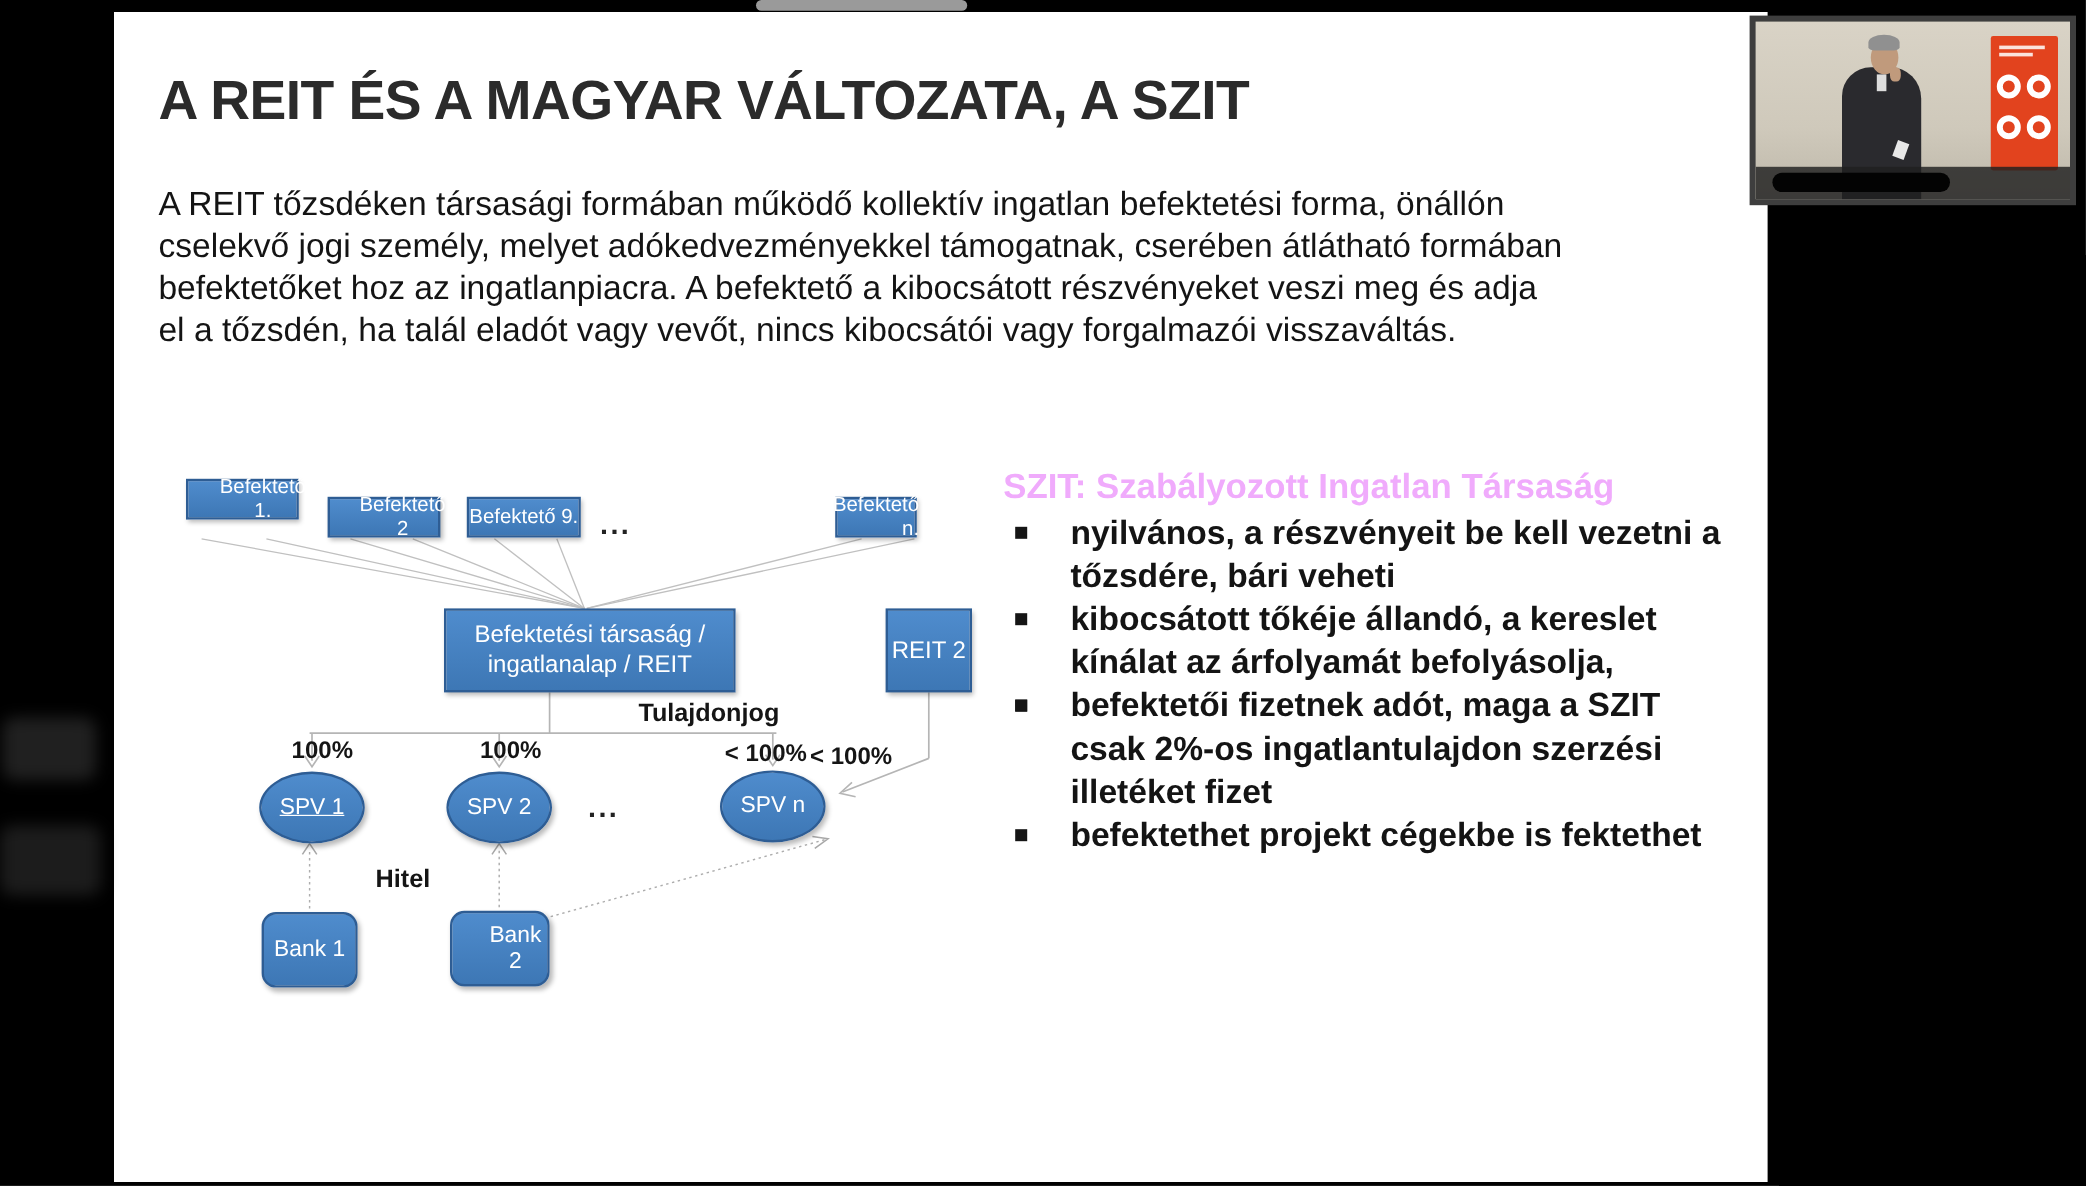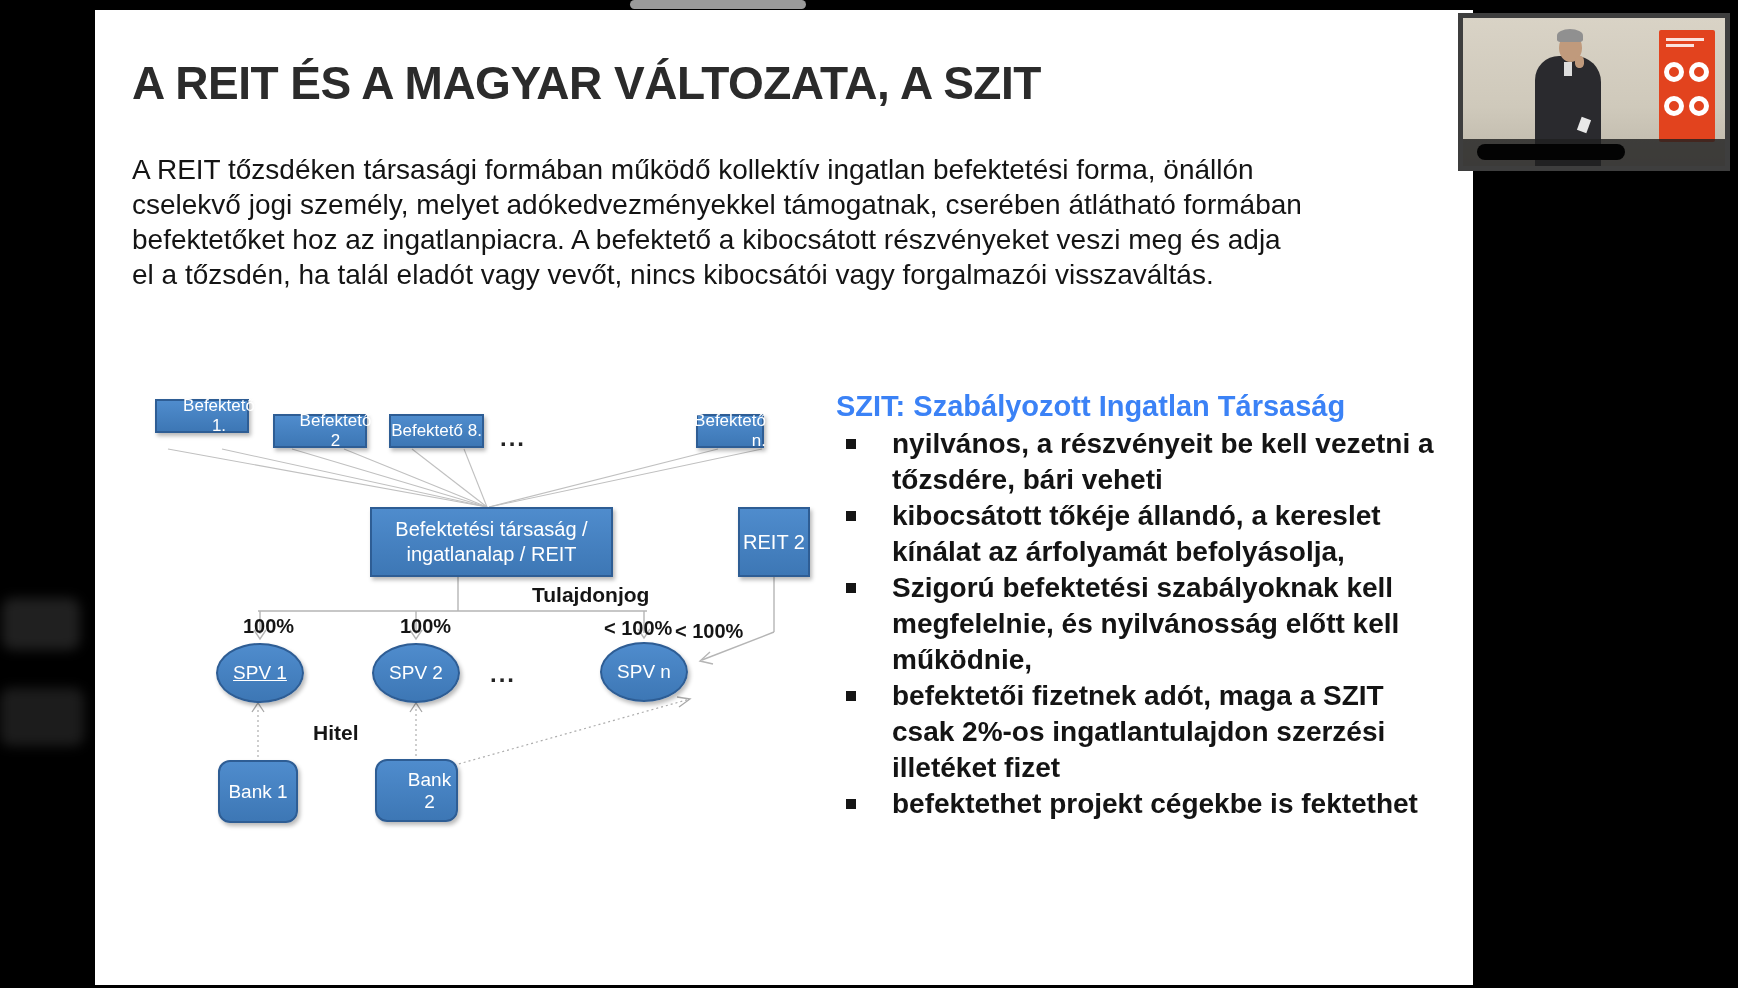--- a/index.html
+++ b/index.html
@@ -19,21 +19,21 @@
            border:2px solid #2e5d94;color:#fff;display:flex;align-items:center;justify-content:center;
            text-align:center;box-sizing:border-box;box-shadow:2px 3px 4px rgba(0,0,0,0.28);}
   .invbox{height:34px;font-size:17px;}
   .mainbox{font-size:20px;line-height:25px;white-space:pre-line;}
   .ellipse{border-radius:50%;font-size:19px;}
   .rounded{border-radius:12px;font-size:19px;}
   .dlabel{position:absolute;font-weight:bold;color:#151515;font-size:20px;white-space:nowrap;}
   .dots{position:absolute;font-weight:bold;color:#222;font-size:24px;letter-spacing:2px;}
 
   
-  .szit-head{position:absolute;left:836px;top:390px;font-size:29px;font-weight:bold;color:#3b82f6;white-space:nowrap;}
+  .szit-head{position:absolute;left:836px;top:390px;font-size:29px;font-weight:bold;color:#f0abfc;white-space:nowrap;}
   .bullets{position:absolute;left:836px;top:426px;width:640px;}
   .bullet{position:relative;padding-left:56px;font-size:28px;line-height:36px;color:#141414;white-space:pre-line;font-weight:bold;}
   .bullet .sq{position:absolute;left:10px;top:13px;width:10px;height:10px;background:#151515;}
 
   
   .webcam{position:absolute;left:1458px;top:13px;width:272px;height:158px;background:#3e3e3e;
           padding:5px;box-sizing:border-box;}
   .video{position:relative;width:100%;height:100%;overflow:hidden;
          background:linear-gradient(180deg,#d9d3c6 0%,#cfc9bb 60%,#bdb7a9 100%);}
   .banner{position:absolute;right:10px;top:12px;width:56px;height:112px;background:#e2431e;border-radius:2px;}
@@ -108,21 +108,21 @@
     </g>
   </svg>
 
   <div class="bluebox invbox" style="left:155px;top:399px;width:94px;padding-left:34px;">
       <span>Befektető 1.</span>
     </div>
   <div class="bluebox invbox" style="left:273px;top:414px;width:94px;padding-left:31px;">
       <span>Befektető 2</span>
     </div>
   <div class="bluebox invbox" style="left:389px;top:414px;width:95px;">
-      <span>Befektető 8.</span>
+      <span>Befektető 9.</span>
     </div>
   <div class="dots" style="left:500px;top:424px;">...</div>
   <div class="bluebox invbox" style="left:696px;top:414px;width:68px;text-align:right;">
       <span>Befektető n.</span>
     </div>
 
   <div class="bluebox mainbox" style="left:370px;top:507px;width:243px;height:70px;"><span>Befektetési társaság /
 ingatlanalap / REIT</span></div>
   <div class="bluebox mainbox" style="left:738px;top:507px;width:72px;height:70px;"><span>REIT 2</span></div>
 
@@ -152,23 +152,20 @@
   <div class="bluebox rounded" style="left:375px;top:759px;width:83px;height:63px;padding-left:26px;">
       <span>Bank 2</span>
     </div>
 
   <div class="szit-head">SZIT: Szabályozott Ingatlan Társaság</div>
   <div class="bullets">
     <div class="bullet"><span class="sq"></span><span>nyilvános, a részvényeit be kell vezetni a
 tőzsdére, bári veheti</span></div>
     <div class="bullet"><span class="sq"></span><span>kibocsátott tőkéje állandó, a kereslet
 kínálat az árfolyamát befolyásolja,</span></div>
-    <div class="bullet"><span class="sq"></span><span>Szigorú befektetési szabályoknak kell
-megfelelnie, és nyilvánosság előtt kell
-működnie,</span></div>
     <div class="bullet"><span class="sq"></span></div>
     <div class="bullet"><span class="sq"></span><span>befektetői fizetnek adót, maga a SZIT
 csak 2%-os ingatlantulajdon szerzési
 illetéket fizet</span></div>
     <div class="bullet"><span class="sq"></span><span>befektethet projekt cégekbe is fektethet</span></div>
   </div>
 
   <div class="webcam">
     <div class="video">
       <div class="banner">

